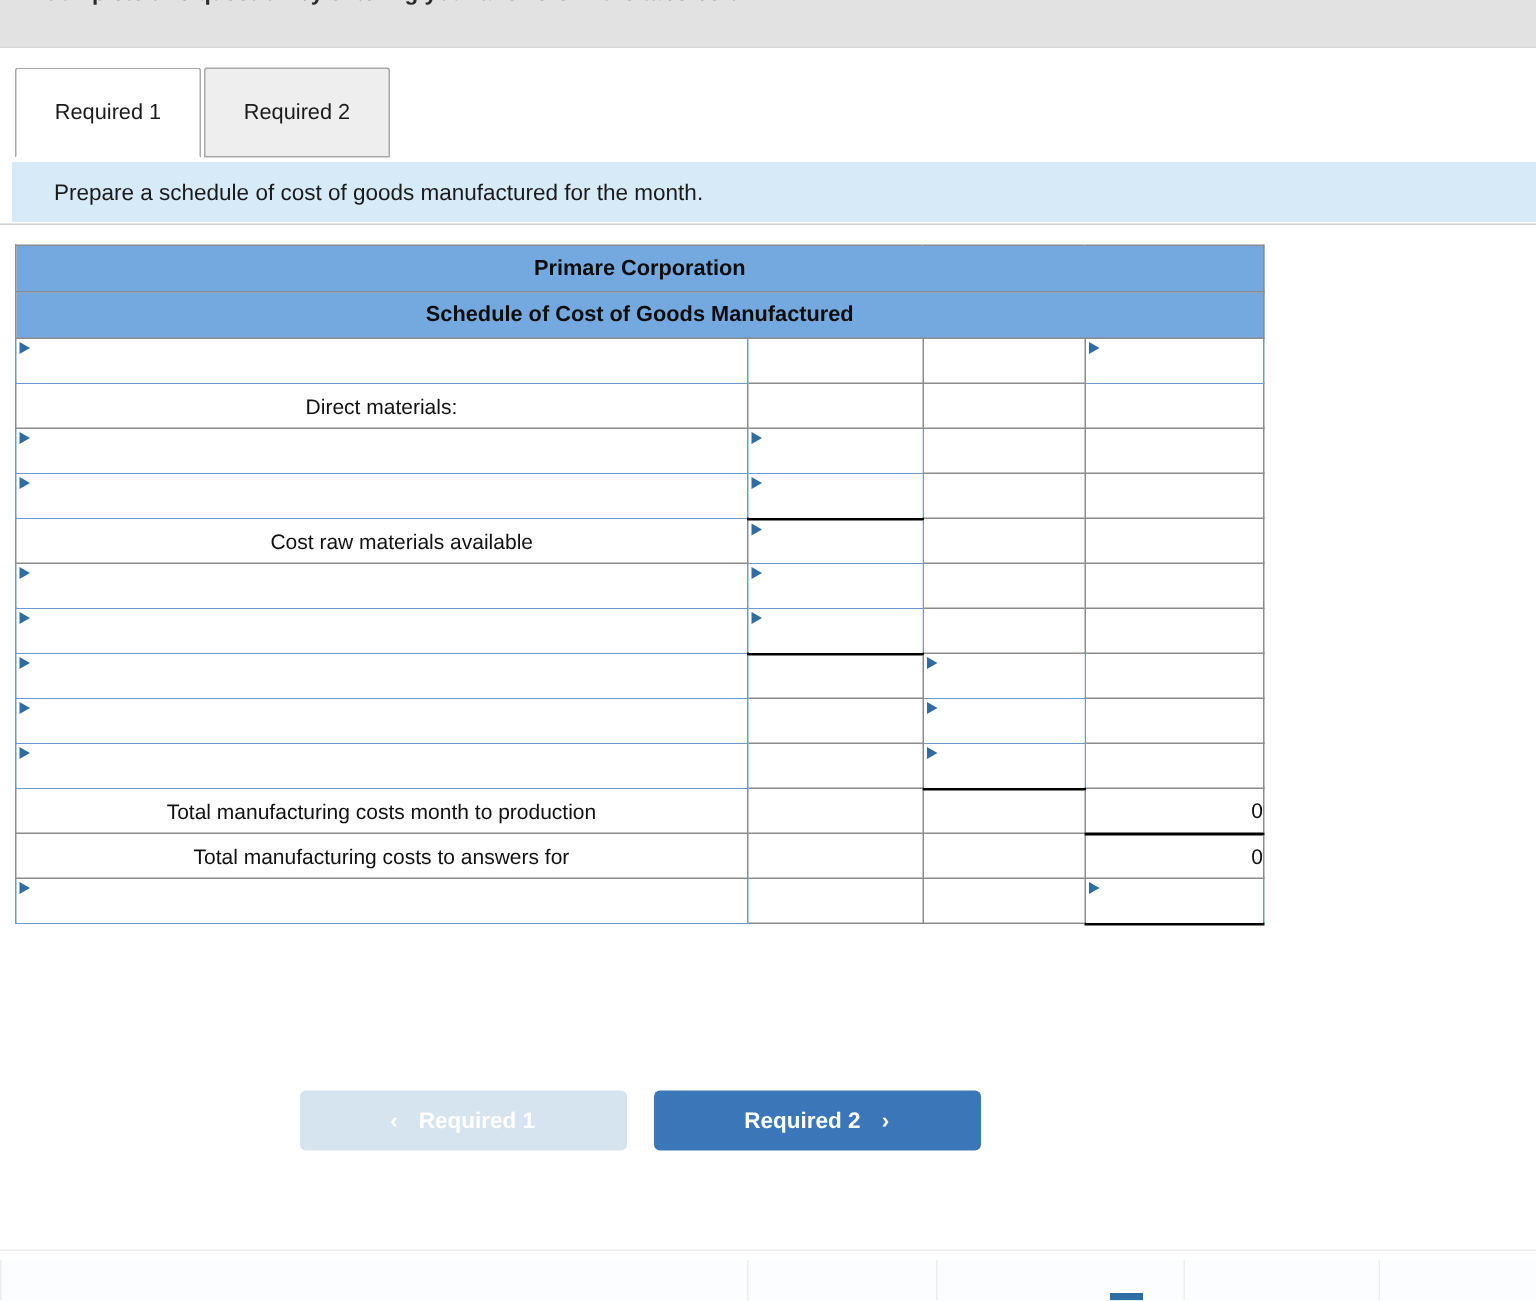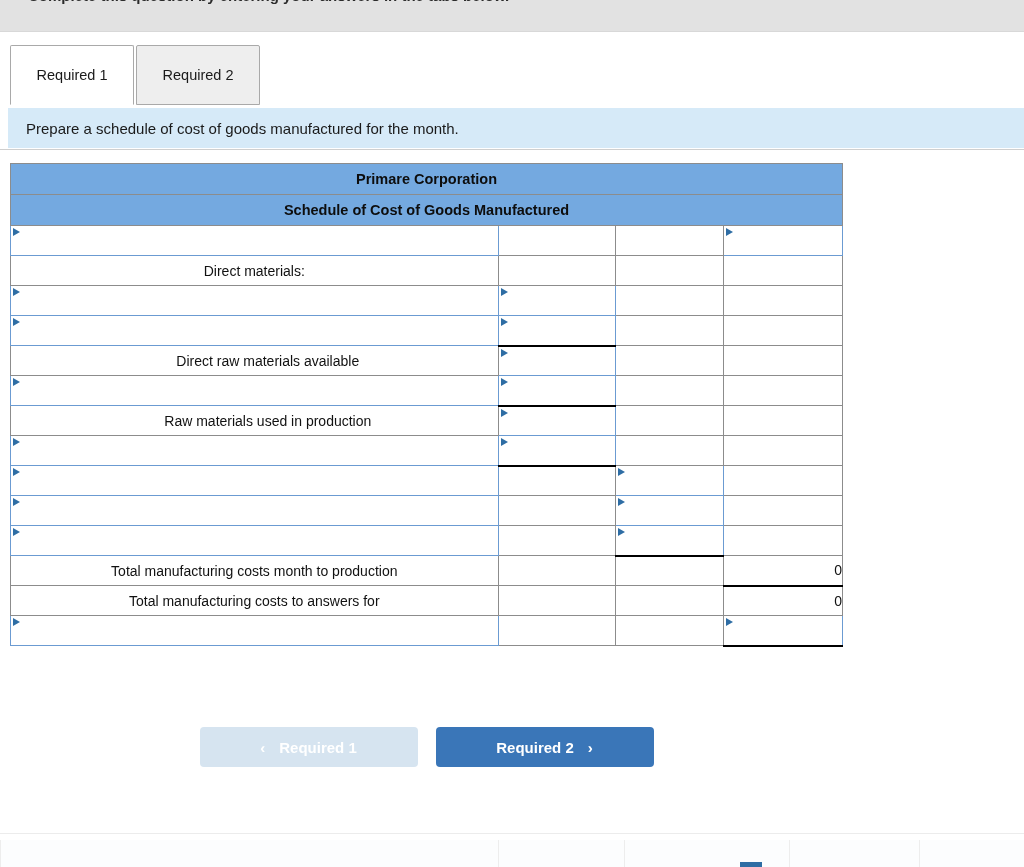--- a/index.html
+++ b/index.html
@@ -51,21 +51,21 @@
     position: absolute; left: 0; top: 104px; width: 1024px;
     height: 1px; background: #cfcfcf;
   }
 
   
   .banner {
     position: absolute; left: 8px; top: 108px;
     width: 1016px; height: 40px;
     background: #d6eaf8;
     display: flex; align-items: center;
-    padding-left: 18px;
+    padding-left: 28px;
     font-size: 15px; color: #1a1a1a;
   }
 
   
   .sheet {
     position: absolute; left: 10px; top: 163px;
     width: 833px;
     border-collapse: collapse;
     table-layout: fixed;
   }
@@ -209,39 +209,33 @@
       </tr>
 
       <tr>
         <td class="inp"></td>
         <td class="inp"></td>
         <td></td>
         <td></td>
       </tr>
 
       <tr>
-        <td class="lbl indent">Direct raw materials available</td>
+        <td class="lbl indent">Cost raw materials available</td>
         <td class="inp ruled"></td>
         <td></td>
         <td></td>
       </tr>
 
       <tr>
         <td class="inp"></td>
         <td class="inp"></td>
         <td></td>
         <td></td>
       </tr>
 
-      <tr>
-        <td class="lbl indent">Raw materials used in production</td>
-        <td class="inp ruled"></td>
-        <td></td>
-        <td></td>
-      </tr>
 
       <tr>
         <td class="inp"></td>
         <td class="inp ruled-b"></td>
         <td></td>
         <td></td>
       </tr>
 
 
       <tr>

